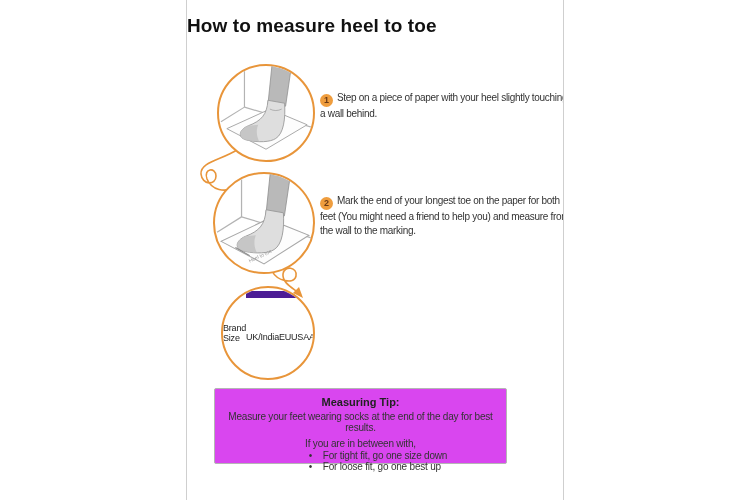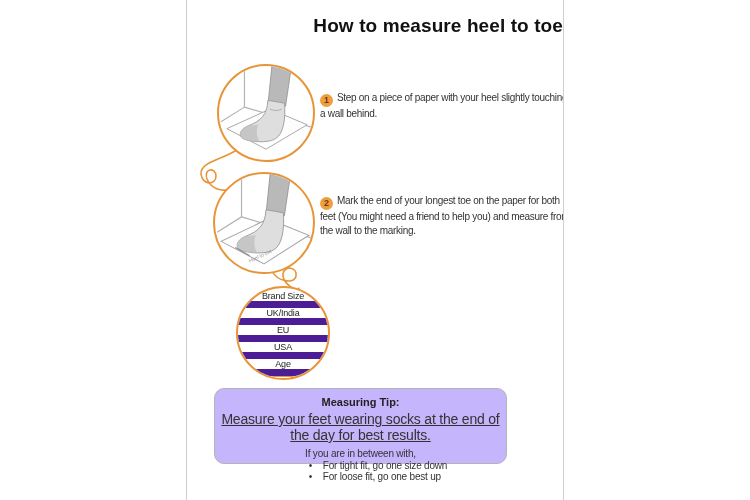--- a/index.html
+++ b/index.html
@@ -7,33 +7,33 @@
     width:750px;height:500px;background:#ffffff;
     font-family:"Liberation Sans", sans-serif;
     overflow:hidden;
   }
   .card{
     position:relative;width:378px;height:500px;margin:0 auto;
     background:#fff;border-left:1px solid #cfcfcf;border-right:1px solid #cfcfcf;
     box-sizing:border-box;overflow:hidden;
   }
   .title{
-    position:absolute;top:15px;left:0;right:0;text-align:right;
+    position:absolute;top:15px;left:0;right:0;text-align:left;
     font-size:19px;font-weight:bold;color:#111;letter-spacing:0.1px;
   }
   
   .connectors{position:absolute;left:0;top:0;width:378px;height:500px;z-index:1;pointer-events:none;}
   
   .circle{
     position:absolute;border:2px solid #e8953a;border-radius:50%;
     background:#fff;box-sizing:border-box;overflow:hidden;z-index:2;
   }
   #circle1{left:30px;top:64px;width:98px;height:98px;}
   #circle2{left:26px;top:172px;width:102px;height:102px;}
-  #circle3{left:49px;top:286px;width:94px;height:94px;display:flex;flex-direction:column;padding:3px 0;}
+  #circle3{left:34px;top:286px;width:94px;height:94px;display:flex;flex-direction:row;padding:3px 0;}
   .circle svg{display:block;width:100%;height:100%;}
   
   .sc-row{
     flex:1;display:flex;align-items:center;justify-content:center;
     font-size:9px;color:#222;border-top:7px solid #4c1d95;letter-spacing:-0.2px;
   }
   .sc-row:first-child{border-top:none;}
   .sc-pill{
     border:1px solid #e8953a;border-radius:2px;padding:0px 5px 1px 5px;
     font-size:8.5px;color:#222;background:#fff;
@@ -48,25 +48,25 @@
   #step3{top:320px;}
   .badge{
     display:inline-flex;width:13px;height:13px;border-radius:50%;
     background:#ef9d3e;color:#6b3a15;font-size:9px;font-weight:bold;
     align-items:center;justify-content:center;margin-right:4px;vertical-align:-2px;
     letter-spacing:0;
   }
   
   .tipbox{
     position:absolute;left:27px;top:388px;width:293px;height:76px;
-    border:1px solid #b5b5b5;border-radius:10px;box-sizing:border-box;
-    text-align:center;color:#333;z-index:2;background:#c4b5fd;
+    border:1px solid #b5b5b5;border-radius:2px;box-sizing:border-box;
+    text-align:center;color:#333;z-index:2;background:#d946ef;
   }
   .tip-title{margin-top:7px;font-size:11px;font-weight:bold;color:#222;}
-  .tip-line1{margin-top:3px;font-size:14px;letter-spacing:-0.2px;text-decoration:underline;}
+  .tip-line1{margin-top:3px;font-size:10px;letter-spacing:-0.2px;}
   .tip-line2{margin-top:5px;font-size:10px;letter-spacing:-0.2px;}
   .tip-bullets{display:inline-block;text-align:left;margin-top:1px;margin-left:35px;}
   .tip-bullet{font-size:10px;letter-spacing:-0.2px;}
   .tip-bullet .dot{display:inline-block;width:14px;text-align:left;}
   
   .footer{
     position:absolute;left:0;right:0;top:472px;text-align:center;
     font-size:11px;font-weight:bold;color:#222;z-index:2;letter-spacing:-0.1px;
   }
   .footer .dot{margin-right:9px;font-weight:bold;}

